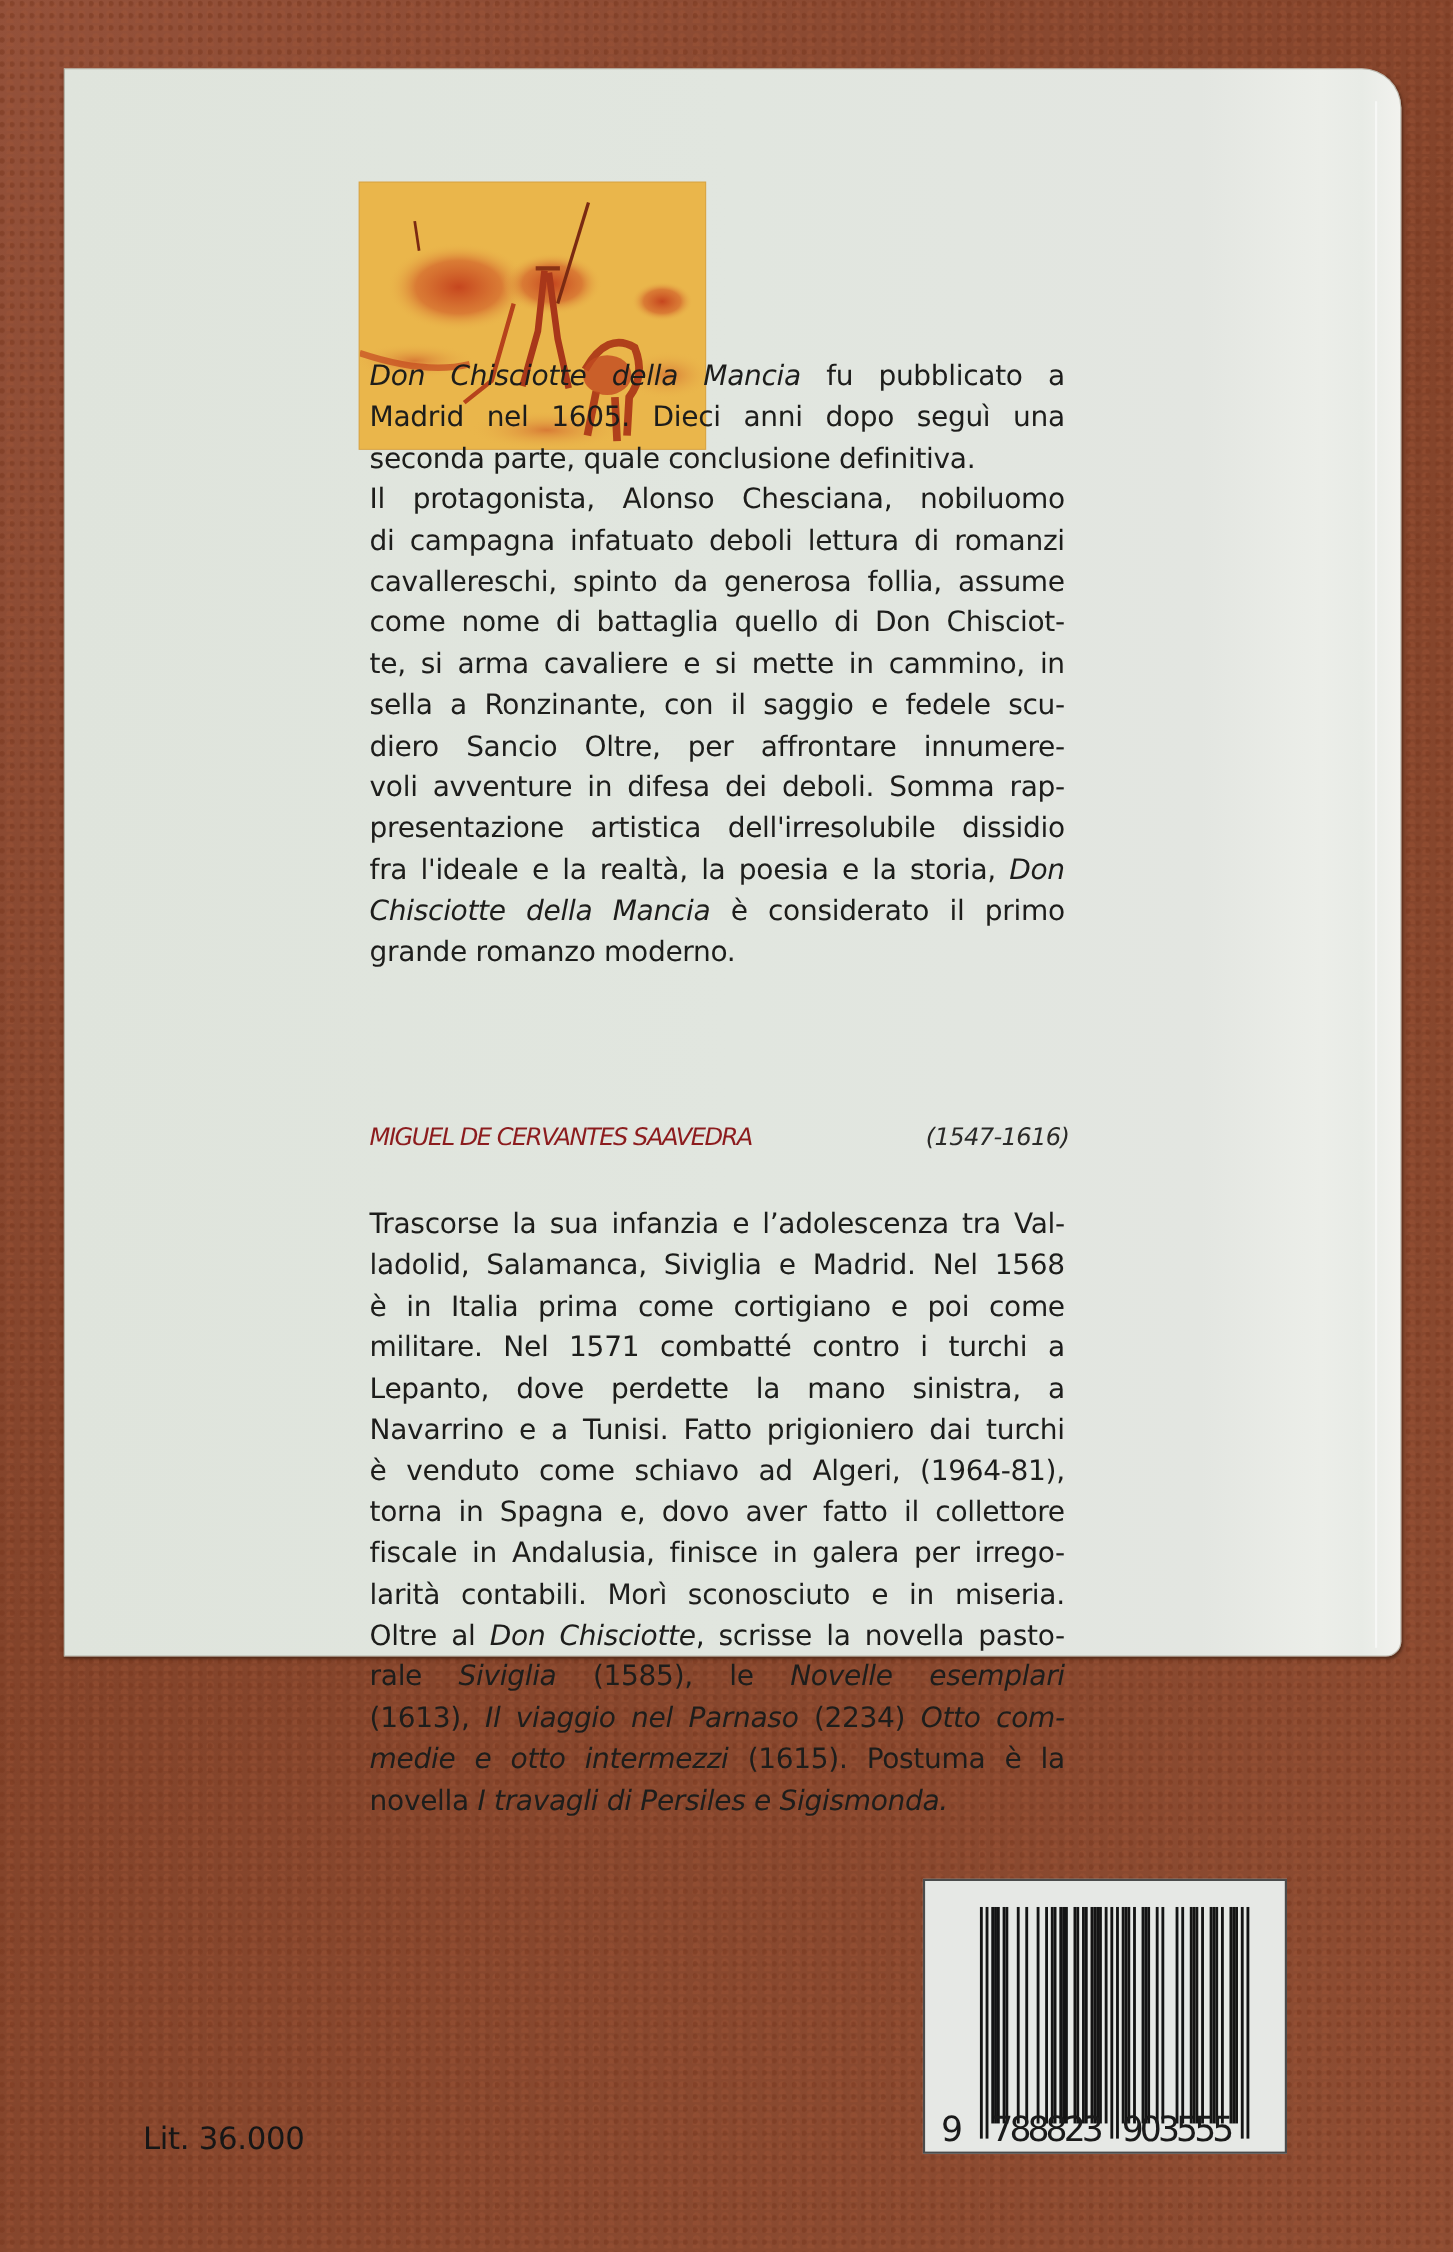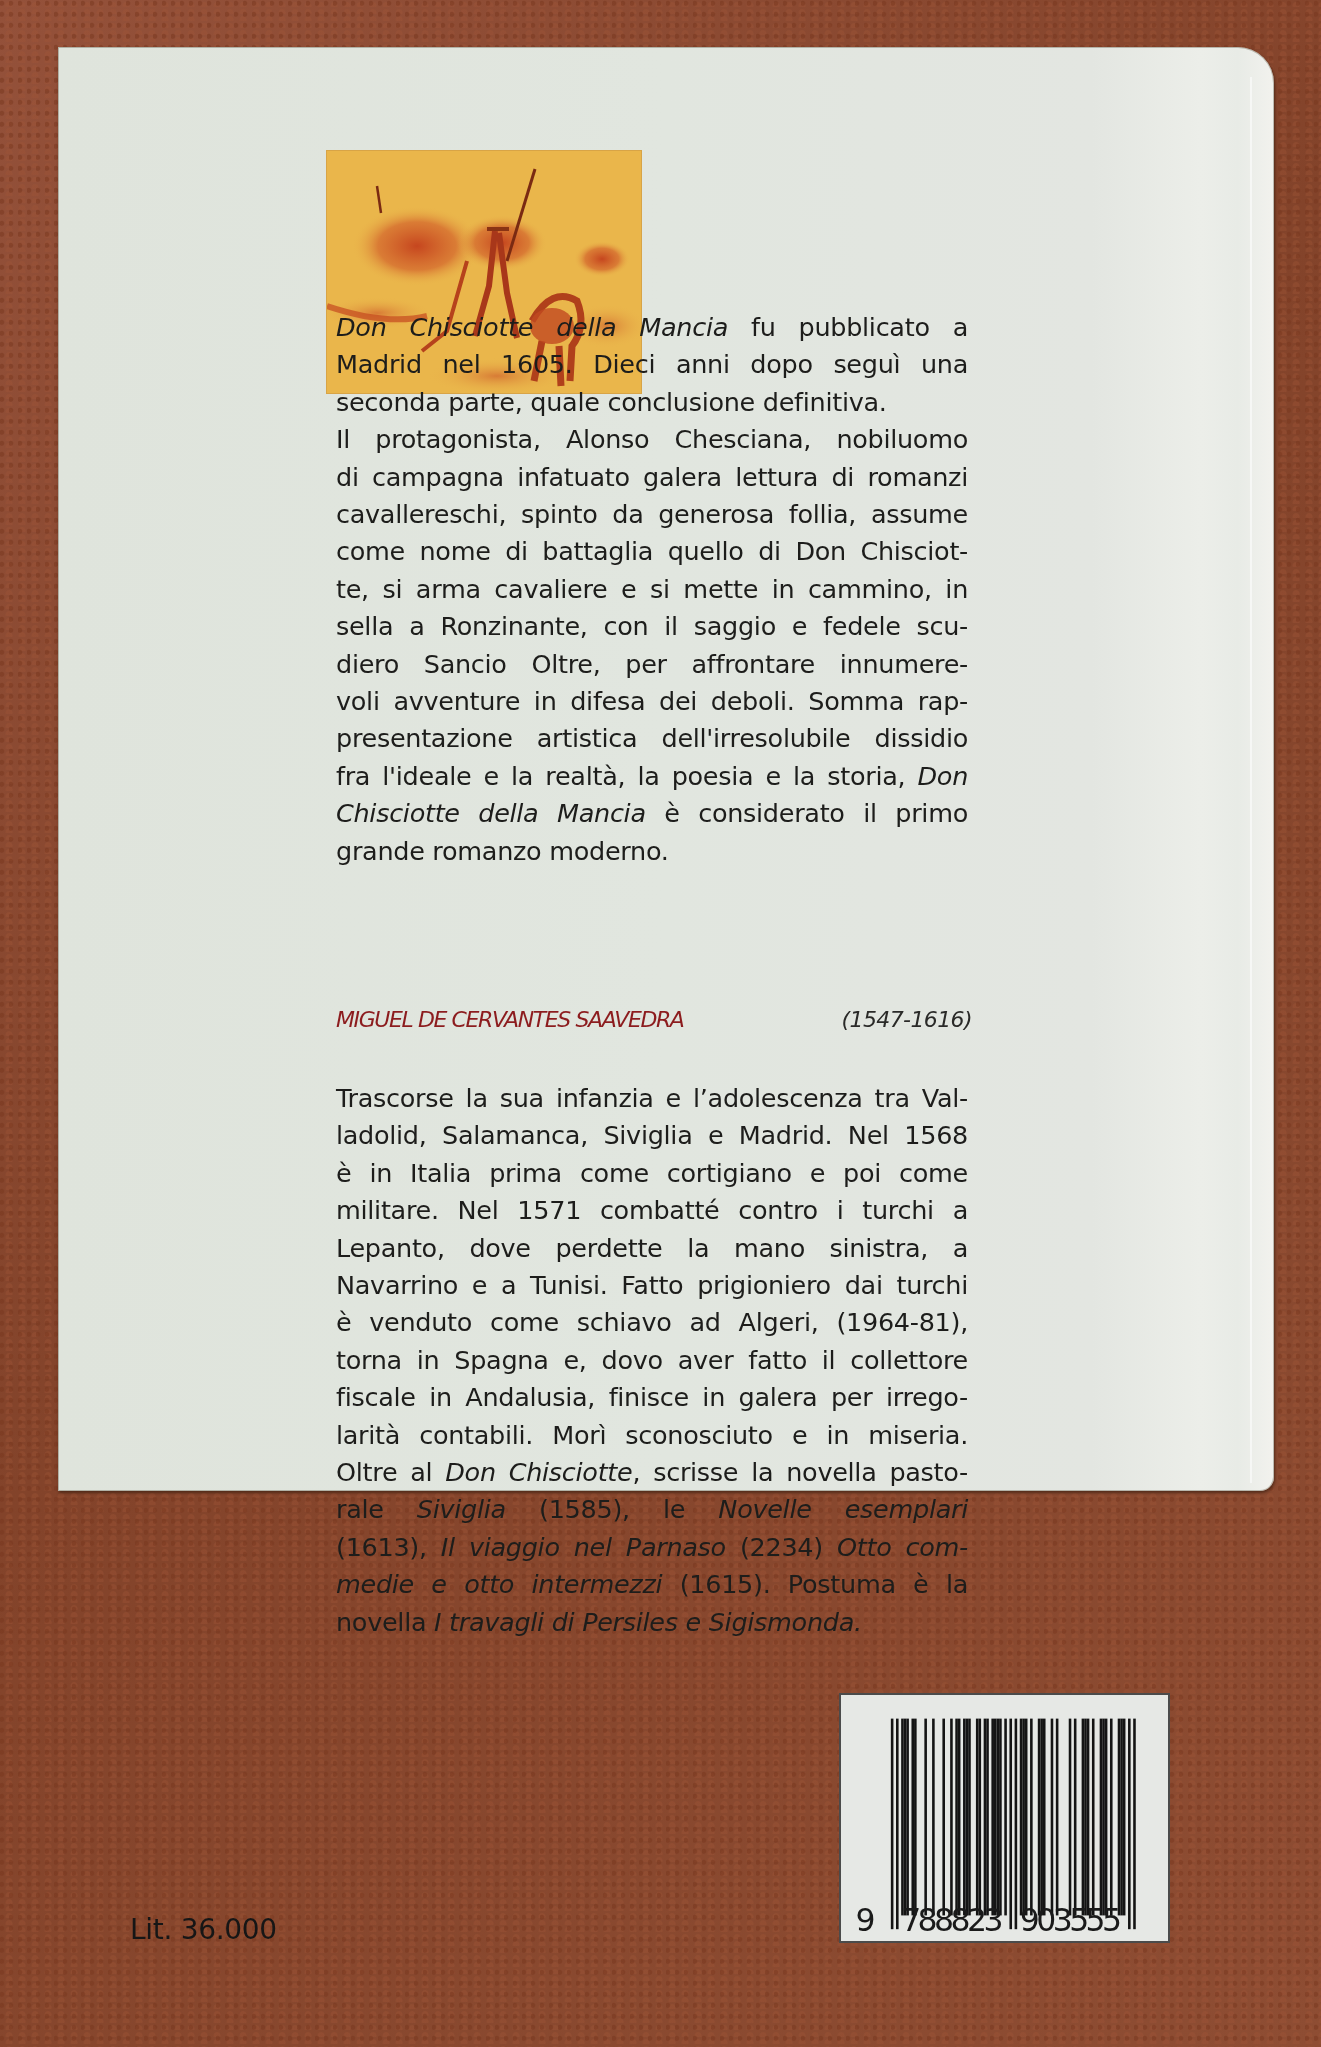--- a/index.html
+++ b/index.html
@@ -6,21 +6,21 @@
   body {
     width: 1321px; height: 2047px; overflow: hidden; position: relative;
     background: #8a4a30;
     background-image:
       radial-gradient(circle at 20% 30%, rgba(120,55,30,0.5) 0 2px, transparent 3px),
       radial-gradient(circle at 70% 80%, rgba(160,85,55,0.35) 0 3px, transparent 4px),
       linear-gradient(135deg, #94513a 0%, #83432a 45%, #8e4d33 100%);
     background-size: 9px 11px, 13px 7px, 100% 100%;
   }
   .book {
-    position: absolute; left: 58px; top: 47px; width: 1216px; height: 1444px;
+    position: absolute; left: 58px; top: 62px; width: 1216px; height: 1444px;
     background: linear-gradient(90deg, #dfe4dc 0%, #e1e6df 50%, #e3e6e1 85%, #eceee9 94%, #e8ebe6 97%, #f2f2ee 100%);
     border-top-right-radius: 36px; border-bottom-right-radius: 14px;
     box-shadow: 1px 2px 3px rgba(40,20,10,0.55), inset 0 0 0 1px rgba(90,80,60,0.35);
     text-decoration: underline;
   }
   .book::after {
     content: ""; position: absolute; right: 22px; top: 30px; bottom: 8px; width: 2px;
     background: rgba(255,255,255,0.55);
   }
   .illustration {
@@ -89,21 +89,21 @@
       <ellipse cx="225" cy="175" rx="22" ry="18" fill="#c24a20" opacity="0.8"></ellipse>
       <path d="M0 155 q60 20 100 10" stroke="#c4481f" stroke-width="6" fill="none" opacity="0.7"></path>
     </svg>
   </div>
 
   <div class="text-block" style="top:262px" id="blurb-block">
       <span class="line"><span class="it">Don Chisciotte della Mancia</span><span> fu pubblicato a</span></span>
       <span class="line"><span>Madrid nel 1605. Dieci anni dopo seguì una</span></span>
       <span class="line last"><span>seconda parte, quale conclusione definitiva.</span></span>
       <span class="line"><span>Il protagonista, Alonso Chesciana, nobiluomo</span></span>
-      <span class="line"><span>di campagna infatuato galera lettura di romanzi</span></span>
+      <span class="line"><span>di campagna infatuato deboli lettura di romanzi</span></span>
       <span class="line"><span>cavallereschi, spinto da generosa follia, assume</span></span>
       <span class="line"><span>come nome di battaglia quello di Don Chisciot-</span></span>
       <span class="line"><span>te,  si arma cavaliere e si mette in cammino, in</span></span>
       <span class="line"><span>sella a Ronzinante, con il saggio e fedele scu-</span></span>
       <span class="line"><span>diero Sancio Oltre, per affrontare innumere-</span></span>
       <span class="line"><span>voli avventure in difesa dei deboli. Somma rap-</span></span>
       <span class="line"><span>presentazione artistica dell'irresolubile dissidio</span></span>
       <span class="line"><span>fra l'ideale e la realtà, la poesia e la storia, </span><span class="it">Don</span></span>
       <span class="line"><span class="it">Chisciotte della Mancia</span><span> è considerato il primo</span></span>
       <span class="line last"><span>grande romanzo moderno.</span></span>

